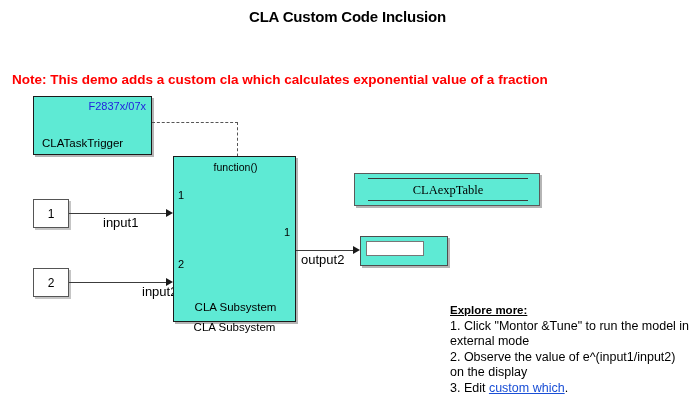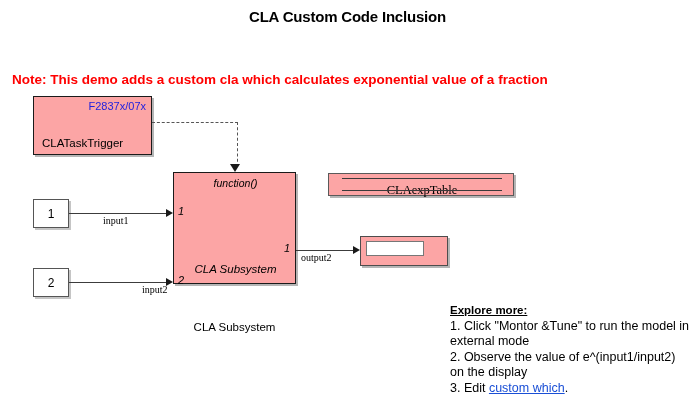--- a/index.html
+++ b/index.html
@@ -41,21 +41,21 @@
     font-size: 13.5px;
     font-weight: bold;
     color: #ff0000;
     white-space: nowrap;
     margin-top: 27px;
   }
 
   
   .block {
     position: absolute;
-    background: #fca5a5;
+    background: #5eead4;
     border: 1.6px solid #1a1a1a;
     box-sizing: border-box;
     box-shadow: 2px 2px 0 rgba(120,120,120,0.55);
   }
   .block-gray {
     border: 1.6px solid #5a5a5a;
   }
 
   
   #task-trigger {
@@ -96,24 +96,23 @@
     justify-content: center;
     font-size: 12px;
     color: #000000;
   }
   #inport-1 { left: 33px; top: 199px; }
   #inport-2 { left: 33px; top: 268px; }
 
   
   #cla-subsystem {
     left: 173px;
-    top: 172px;
+    top: 156px;
     width: 123px;
-    height: 112px;
-    font-style: italic;
+    height: 166px;
   }
   #cla-subsystem .fcn-label {
     position: absolute;
     left: 0;
     top: 4px;
     width: 123px;
     text-align: center;
     font-size: 10.5px;
     color: #000000;
   }
@@ -143,24 +142,24 @@
     text-align: center;
   }
   #cla-subsystem-name {
     left: 173px;
     top: 321px;
     width: 123px;
   }
 
   
   #clatable {
-    left: 328px;
+    left: 354px;
     top: 173px;
     width: 186px;
-    height: 23px;
+    height: 33px;
     border: 1.6px solid #5a5a5a;
     text-decoration: underline;
   }
   #clatable .rule {
     position: absolute;
     left: 13px;
     width: 160px;
     height: 0;
     border-top: 1.3px solid #3a3a3a;
   }
@@ -218,24 +217,23 @@
     position: absolute;
     width: 0;
     height: 0;
     border-left: 5px solid transparent;
     border-right: 5px solid transparent;
     border-top: 8px solid #1a1a1a;
   }
 
   .signal-label {
     position: absolute;
-    font-size: 10px;
-    color: #000000;
-    white-space: nowrap;
-    font-family: Liberation Serif, serif;
+    font-size: 13px;
+    color: #000000;
+    white-space: nowrap;
   }
 
   
   .dashed-h {
     position: absolute;
     height: 0;
     border-top: 1.6px dashed #555555;
   }
   .dashed-v {
     position: absolute;

